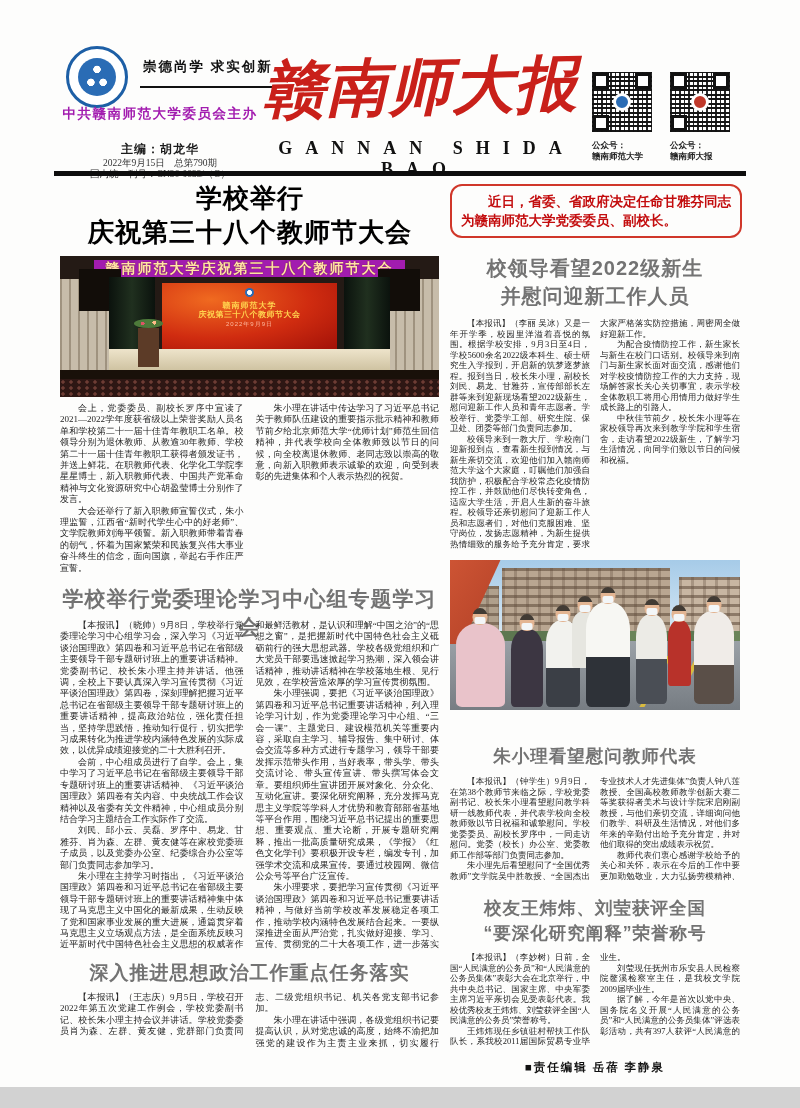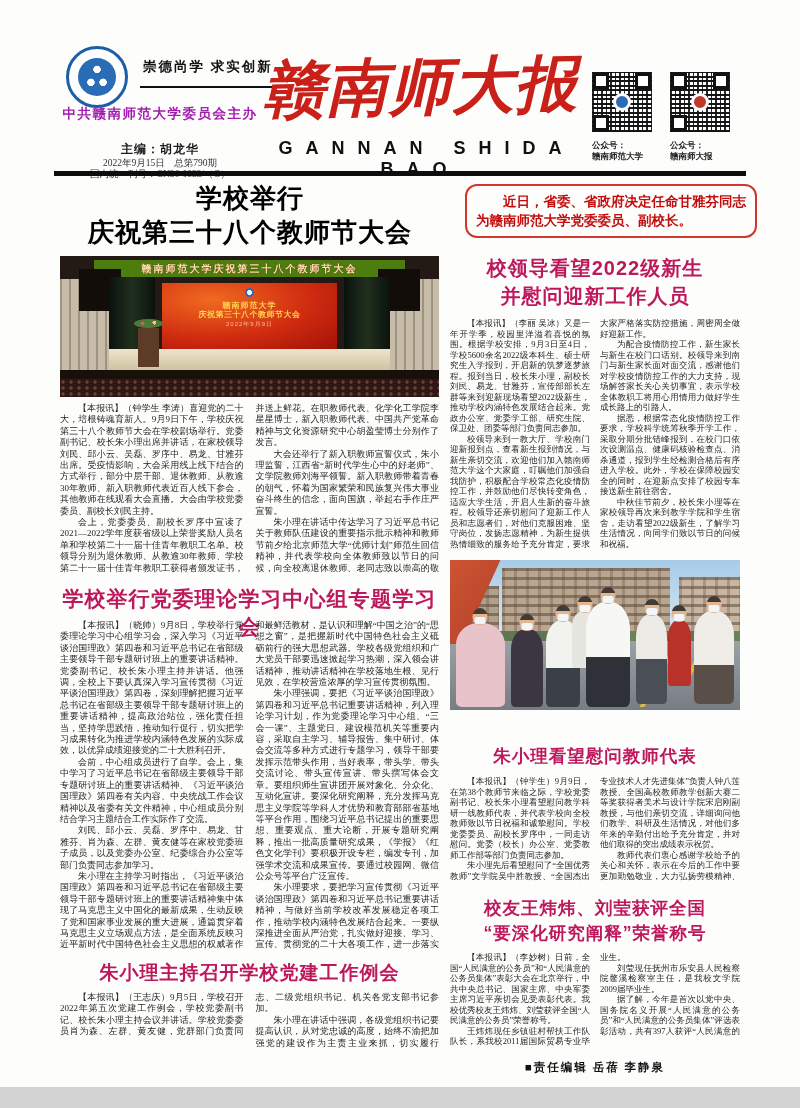--- a/index.html
+++ b/index.html
@@ -19,60 +19,60 @@
           font-size:13.5px;letter-spacing:2px;color:#111;border-bottom:2px solid #111;padding-bottom:10px;text-align:center;}
   .orgline{left:58px;width:204px;font-family:"Liberation Sans",sans-serif;font-weight:700;font-size:13.5px;
            letter-spacing:1.5px;text-align:center;color:#a21caf;}
   .chief{left:58px;width:204px;top:141px;font-size:12px;font-weight:700;text-align:center;letter-spacing:1px;}
   .dateline{left:58px;width:204px;top:157px;font-size:9.5px;text-align:center;color:#333;}
   .issnline{left:58px;width:204px;top:168px;font-size:9.5px;text-align:center;color:#333;}
 
   .paper-title{left:252px;top:48px;width:336px;text-align:center;color:#c9201a;
       font-family:"DejaVu Serif",serif;font-weight:900;font-style:italic;font-size:62px;line-height:78px;
       letter-spacing:1px;transform:rotate(-1.2deg);white-space:nowrap;}
-  .paper-latin{left:252px;top:138px;width:336px;text-align:center;font-family:Liberation Sans, sans-serif;
+  .paper-latin{left:252px;top:138px;width:336px;text-align:center;font-family:Liberation Serif, serif;
       font-weight:700;font-size:18px;letter-spacing:13px;text-indent:13px;color:#111;}
 
   .qr{width:60px;height:60px;--badge:#2a6cb5;
       background:
        repeating-linear-gradient(90deg,rgba(17,17,17,.9) 0 2px,rgba(0,0,0,0) 2px 5px,rgba(17,17,17,.9) 5px 6px,rgba(0,0,0,0) 6px 9px),
        repeating-linear-gradient(0deg,#161616 0 2px,#fff 2px 5px,#161616 5px 7px,#fff 7px 9px);}
   .qr::after{content:"";position:absolute;left:50%;top:50%;transform:translate(-50%,-50%);
       width:12px;height:12px;border-radius:50%;background:var(--badge);border:3px solid #fff;}
   .fs{position:absolute;width:10px;height:10px;border:3px solid #111;background:#fff;}
   .fs.tl{left:1px;top:1px}.fs.tr{right:1px;top:1px}.fs.bl{left:1px;bottom:1px}
   .qr-label{width:78px;font-family:"Liberation Sans",sans-serif;font-weight:700;font-size:8.5px;line-height:11px;color:#222;}
 
   .top-rule{left:54px;top:171px;width:692px;height:5px;background:#0d0d0d;}
 
   
   .h-main{left:60px;top:181px;width:380px;text-align:center;font-family:"Liberation Sans",sans-serif;
           font-weight:900;font-size:26px;line-height:34px;color:#000;letter-spacing:1px;}
-  .h-sec{font-family:"Liberation Sans",sans-serif;font-weight:900;color:#be185d;text-align:center;letter-spacing:1px;}
+  .h-sec{font-family:"Liberation Sans",sans-serif;font-weight:900;color:#737373;text-align:center;letter-spacing:1px;}
 
   
   .notice{left:450px;top:184px;width:270px;border:2.5px solid #d0372a;border-radius:12px;padding:6px 9px;
           font-family:"Liberation Sans",sans-serif;font-weight:700;font-size:13.5px;line-height:19px;
-          color:#c30d0e;text-align:justify;text-indent:2em;margin-left:15px;}
+          color:#c30d0e;text-align:justify;text-indent:2em;}
 
   
   .body-cols{column-gap:12px;column-count:2;column-fill:auto;overflow:hidden;
              font-size:9px;line-height:11.4px;text-align:justify;color:#242424;}
   .body-cols p{margin:0;text-indent:2em;}
   .body-cols-r{column-gap:10px;column-count:2;column-fill:auto;overflow:hidden;
              font-size:8.5px;line-height:10.5px;text-align:justify;color:#242424;}
   .body-cols-r p{margin:0;text-indent:2em;}
 
   
   .photo1{left:60px;top:256px;width:379px;height:141px;background:#241a15;overflow:hidden;}
   .p1-wall{position:absolute;top:16%;bottom:16%;width:14%;background:#c7bcaa;
      background-image:repeating-linear-gradient(90deg,rgba(120,105,85,.5) 0 2px,rgba(0,0,0,0) 2px 9px);}
   .p1-speaker{position:absolute;top:9%;width:11%;height:30%;background:#120d09;}
-  .p1-banner{position:absolute;left:9%;right:9%;top:2.5%;height:12.5%;background:#4d7c0f;
-     color:#ffe2a8;font-family:"Liberation Sans",sans-serif;font-weight:700;font-size:10px;
+  .p1-banner{position:absolute;left:9%;right:9%;top:2.5%;height:12.5%;background:#a21caf;
+     color:#ffe2a8;font-family:"Liberation Sans",sans-serif;font-weight:700;font-size:14px;
      letter-spacing:2px;text-align:center;line-height:17px;text-shadow:0 0 1px #5d0d0d;}
   .p1-curtain{position:absolute;top:15%;height:60%;width:12%;
      background:linear-gradient(90deg,#0b120d,#20301f 50%,#0b120d);}
   .p1-screen{position:absolute;left:27%;width:46%;top:19%;height:47%;
      background:radial-gradient(ellipse at 28% 25%,#f06a20 0%,#d02c10 55%,#a21108 100%);
      text-align:center;color:#ffd34f;font-family:"Liberation Sans",sans-serif;}
   .p1-screen .slogo{display:inline-block;margin-top:3px;width:9px;height:9px;border-radius:50%;
      background:radial-gradient(circle,#fff 0 35%,#2a6cb5 36%);}
   .p1-s1{font-size:8px;font-weight:700;line-height:9px;letter-spacing:1px;}
   .p1-s2{font-size:8px;font-weight:700;line-height:10px;letter-spacing:.5px;}
@@ -170,51 +170,49 @@
       <div class="p1-s2">庆祝第三十八个教师节大会</div>
       <div class="p1-s3">2022年9月9日</div>
     </div>
     <div class="p1-floor"></div>
     <div class="p1-podium"></div>
     <div class="p1-edge"></div>
     <div class="p1-aud"></div>
   </div>
 
   <div class="abs body-cols" style="left:60px;top:403px;width:379px;height:178px;">
-      <p>【本报讯】（钟学生 李涛）喜迎党的二十大，培根铸魂育新人。9月9日下午，学校庆祝第三十八个教师节大会在学校剧场举行。党委副书记、校长朱小理出席并讲话，在家校领导刘民、邱小云、吴磊、罗序中、易龙、甘雅芬出席。受疫情影响，大会采用线上线下结合的方式举行，部分中层干部、退休教师、从教逾30年教师、新入职教师代表近百人线下参会，其他教师在线观看大会直播。大会由学校党委委员、副校长刘民主持。</p>
       <p>会上，党委委员、副校长罗序中宣读了2021—2022学年度获省级以上荣誉奖励人员名单和学校第二十一届十佳青年教职工名单。校领导分别为退休教师、从教逾30年教师、学校第二十一届十佳青年教职工获得者颁发证书，并送上鲜花。在职教师代表、化学化工学院李星星博士，新入职教师代表、中国共产党革命精神与文化资源研究中心胡盈莹博士分别作了发言。</p>
       <p>大会还举行了新入职教师宣誓仪式，朱小理监誓，江西省“新时代学生心中的好老师”、文学院教师刘海平领誓。新入职教师带着青春的朝气，怀着为国家繁荣和民族复兴伟大事业奋斗终生的信念，面向国旗，举起右手作庄严宣誓。</p>
       <p>朱小理在讲话中传达学习了习近平总书记关于教师队伍建设的重要指示批示精神和教师节前夕给北京师范大学“优师计划”师范生回信精神，并代表学校向全体教师致以节日的问候，向全校离退休教师、老同志致以崇高的敬意，向新入职教师表示诚挚的欢迎，向受到表彰的先进集体和个人表示热烈的祝贺。</p>
     </div>
 
   <div class="abs h-sec" style="left:60px;top:585px;width:379px;font-size:21px;">学校举行党委理论学习中心组专题学习会</div>
   <div class="abs body-cols" style="left:60px;top:620px;width:379px;height:332px;">
       <p>【本报讯】（晓帅）9月8日，学校举行党委理论学习中心组学习会，深入学习《习近平谈治国理政》第四卷和习近平总书记在省部级主要领导干部专题研讨班上的重要讲话精神。党委副书记、校长朱小理主持并讲话。他强调，全校上下要认真深入学习宣传贯彻《习近平谈治国理政》第四卷，深刻理解把握习近平总书记在省部级主要领导干部专题研讨班上的重要讲话精神，提高政治站位，强化责任担当，坚持学思践悟，推动知行促行，切实把学习成果转化为推进学校内涵特色发展的实际成效，以优异成绩迎接党的二十大胜利召开。</p>
       <p>会前，中心组成员进行了自学。会上，集中学习了习近平总书记在省部级主要领导干部专题研讨班上的重要讲话精神、《习近平谈治国理政》第四卷有关内容、中央统战工作会议精神以及省委有关文件精神，中心组成员分别结合学习主题结合工作实际作了交流。</p>
       <p>刘民、邱小云、吴磊、罗序中、易龙、甘雅芬、肖为森、左群、黄友健等在家校党委班子成员，以及党委办公室、纪委综合办公室等部门负责同志参加学习。</p>
       <p>朱小理在主持学习时指出，《习近平谈治国理政》第四卷和习近平总书记在省部级主要领导干部专题研讨班上的重要讲话精神集中体现了马克思主义中国化的最新成果，生动反映了党和国家事业发展的重大进展，通篇贯穿着马克思主义立场观点方法，是全面系统反映习近平新时代中国特色社会主义思想的权威著作和最鲜活教材，是认识和理解“中国之治”的“思想之窗”，是把握新时代中国特色社会主义砥砺前行的强大思想武器。学校各级党组织和广大党员干部要迅速掀起学习热潮，深入领会讲话精神，推动讲话精神在学校落地生根、见行见效，在学校营造浓厚的学习宣传贯彻氛围。</p>
       <p>朱小理强调，要把《习近平谈治国理政》第四卷和习近平总书记重要讲话精神，列入理论学习计划，作为党委理论学习中心组、“三会一课”、主题党日、建设模范机关等重要内容，采取自主学习、辅导报告、集中研讨、体会交流等多种方式进行专题学习，领导干部要发挥示范带头作用，当好表率，带头学、带头交流讨论、带头宣传宣讲、带头撰写体会文章。要组织师生宣讲团开展对象化、分众化、互动化宣讲。要深化研究阐释，充分发挥马克思主义学院等学科人才优势和教育部部省基地等平台作用，围绕习近平总书记提出的重要思想、重要观点、重大论断，开展专题研究阐释，推出一批高质量研究成果，《学报》《红色文化学刊》要积极开设专栏，编发专刊，加强学术交流和成果宣传。要通过校园网、微信公众号等平台广泛宣传。</p>
       <p>朱小理要求，要把学习宣传贯彻《习近平谈治国理政》第四卷和习近平总书记重要讲话精神，与做好当前学校改革发展稳定各项工作，推动学校内涵特色发展结合起来。一要纵深推进全面从严治党，扎实做好迎接、学习、宣传、贯彻党的二十大各项工作，进一步落实《中国共产党普通高等学校基层组织工作条例》，增强基层党组织政治功能，全面提升基层党建水平；加强勤廉校园建设，巩固深化学校全面从严治党良好形势和风清气正的政治生态。二要全面落实立德树人根本任务，深入推进思想政治工作重点任务落实，做好迎接全省高校思政工作质量年度测评工作，扎实推进思政课教学改革创新，全面开好讲好“习近平新时代中国特色社会主义思想概论”课程。</p>
     </div>
 
-  <div class="abs h-sec" style="left:60px;top:960px;width:379px;font-size:19px;">朱小理主持召开学校党建工作例会</div>
+  <div class="abs h-sec" style="left:60px;top:960px;width:379px;font-size:19px;">深入推进思想政治工作重点任务落实</div>
   <div class="abs body-cols" style="left:60px;top:992px;width:379px;height:62px;">
       <p>【本报讯】（王志庆）9月5日，学校召开2022年第五次党建工作例会，学校党委副书记、校长朱小理主持会议并讲话。学校党委委员肖为森、左群、黄友健，党群部门负责同志、二级党组织书记、机关各党支部书记参加。</p>
       <p>朱小理在讲话中强调，各级党组织书记要提高认识，从对党忠诚的高度，始终不渝把加强党的建设作为主责主业来抓，切实履行好“第一责任人”责任；要狠抓落实，解决好党建工作中“上热中温下冷”问题，经常性深入支部开展调查研究，解决实际问题；要注重实效，对标“双融双育”活动要求、“一院一品”“一支部一特色”党建品牌创建标准和全省高校综合考核指标体系，认真研究、提前谋划、精心准备、早练出战，以党建工作新成效迎接党的二十大胜利召开。</p>
     </div>
 
   <div class="abs h-sec h-e" style="top:254px;font-size:20px;line-height:28px;">
     <div>校领导看望2022级新生</div>
     <div>并慰问迎新工作人员</div>
   </div>
   <div class="abs body-cols-r" style="left:450px;top:318px;width:290px;height:240px;">
-      <p>【本报讯】（李丽 吴冰）又是一年开学季，校园里洋溢着喜悦的氛围。根据学校安排，9月3日至4日，学校5600余名2022级本科生、硕士研究生入学报到，开启新的筑梦逐梦旅程。报到当日，校长朱小理，副校长刘民、易龙、甘雅芬，宣传部部长左群等来到迎新现场看望2022级新生，推动学校内涵特色发展结合起来。党政办公室、党委学工部、研究生院、保卫处、团委等部门负责同志参加。</p>
+      <p>【本报讯】（李丽 吴冰）又是一年开学季，校园里洋溢着喜悦的氛围。根据学校安排，9月3日至4日，学校5600余名2022级本科生、硕士研究生入学报到，开启新的筑梦逐梦旅程。报到当日，校长朱小理，副校长刘民、易龙、甘雅芬，宣传部部长左群等来到迎新现场看望2022级新生，慰问迎新工作人员和青年志愿者。学校举行、党委学工部、研究生院、保卫处、团委等部门负责同志参加。</p>
       <p>校领导来到一教大厅、学校南门迎新报到点，查看新生报到情况，与新生亲切交流，欢迎他们加入赣南师范大学这个大家庭，叮嘱他们加强自我防护，积极配合学校常态化疫情防控工作，并鼓励他们尽快转变角色，适应大学生活，开启人生新的奋斗旅程。校领导还亲切慰问了迎新工作人员和志愿者们，对他们克服困难、坚守岗位，发扬志愿精神，为新生提供热情细致的服务给予充分肯定，要求大家严格落实防控措施，周密周全做好迎新工作。</p>
       <p>为配合疫情防控工作，新生家长与新生在校门口话别。校领导来到南门与新生家长面对面交流，感谢他们对学校疫情防控工作的大力支持，现场解答家长关心关切事宜，表示学校全体教职工将用心用情用力做好学生成长路上的引路人。</p>
-      <p>据悉，根据常态化疫情防控工作要求，学校科学统筹秋季开学工作，采取分期分批错峰报到，在校门口依次设测温点、健康码核验检查点、消杀通道，报到学生经检测合格后有序进入学校。此外，学校在保障校园安全的同时，在迎新点安排了校园专车接送新生前往宿舍。</p>
       <p>中秋佳节前夕，校长朱小理等在家校领导再次来到教学学院和学生宿舍，走访看望2022级新生，了解学习生活情况，向同学们致以节日的问候和祝福。</p>
     </div>
 
   <div class="abs photo2">
     <div class="p2-bldg" style="left:18%;width:58%;top:5%;height:50%;background-color:#b9a691;"></div>
     <div class="p2-bldg" style="left:79%;width:21%;top:11%;height:44%;background-color:#c8b6a2;"></div>
     <div class="p2-bldg" style="left:0;width:17%;top:17%;height:38%;background-color:#b0a08c;"></div>
     <div class="p2-trees"></div>
     <div class="p2-road"></div>
     <div class="p2-line" style="left:70%;top:64%;height:34%;"></div>

